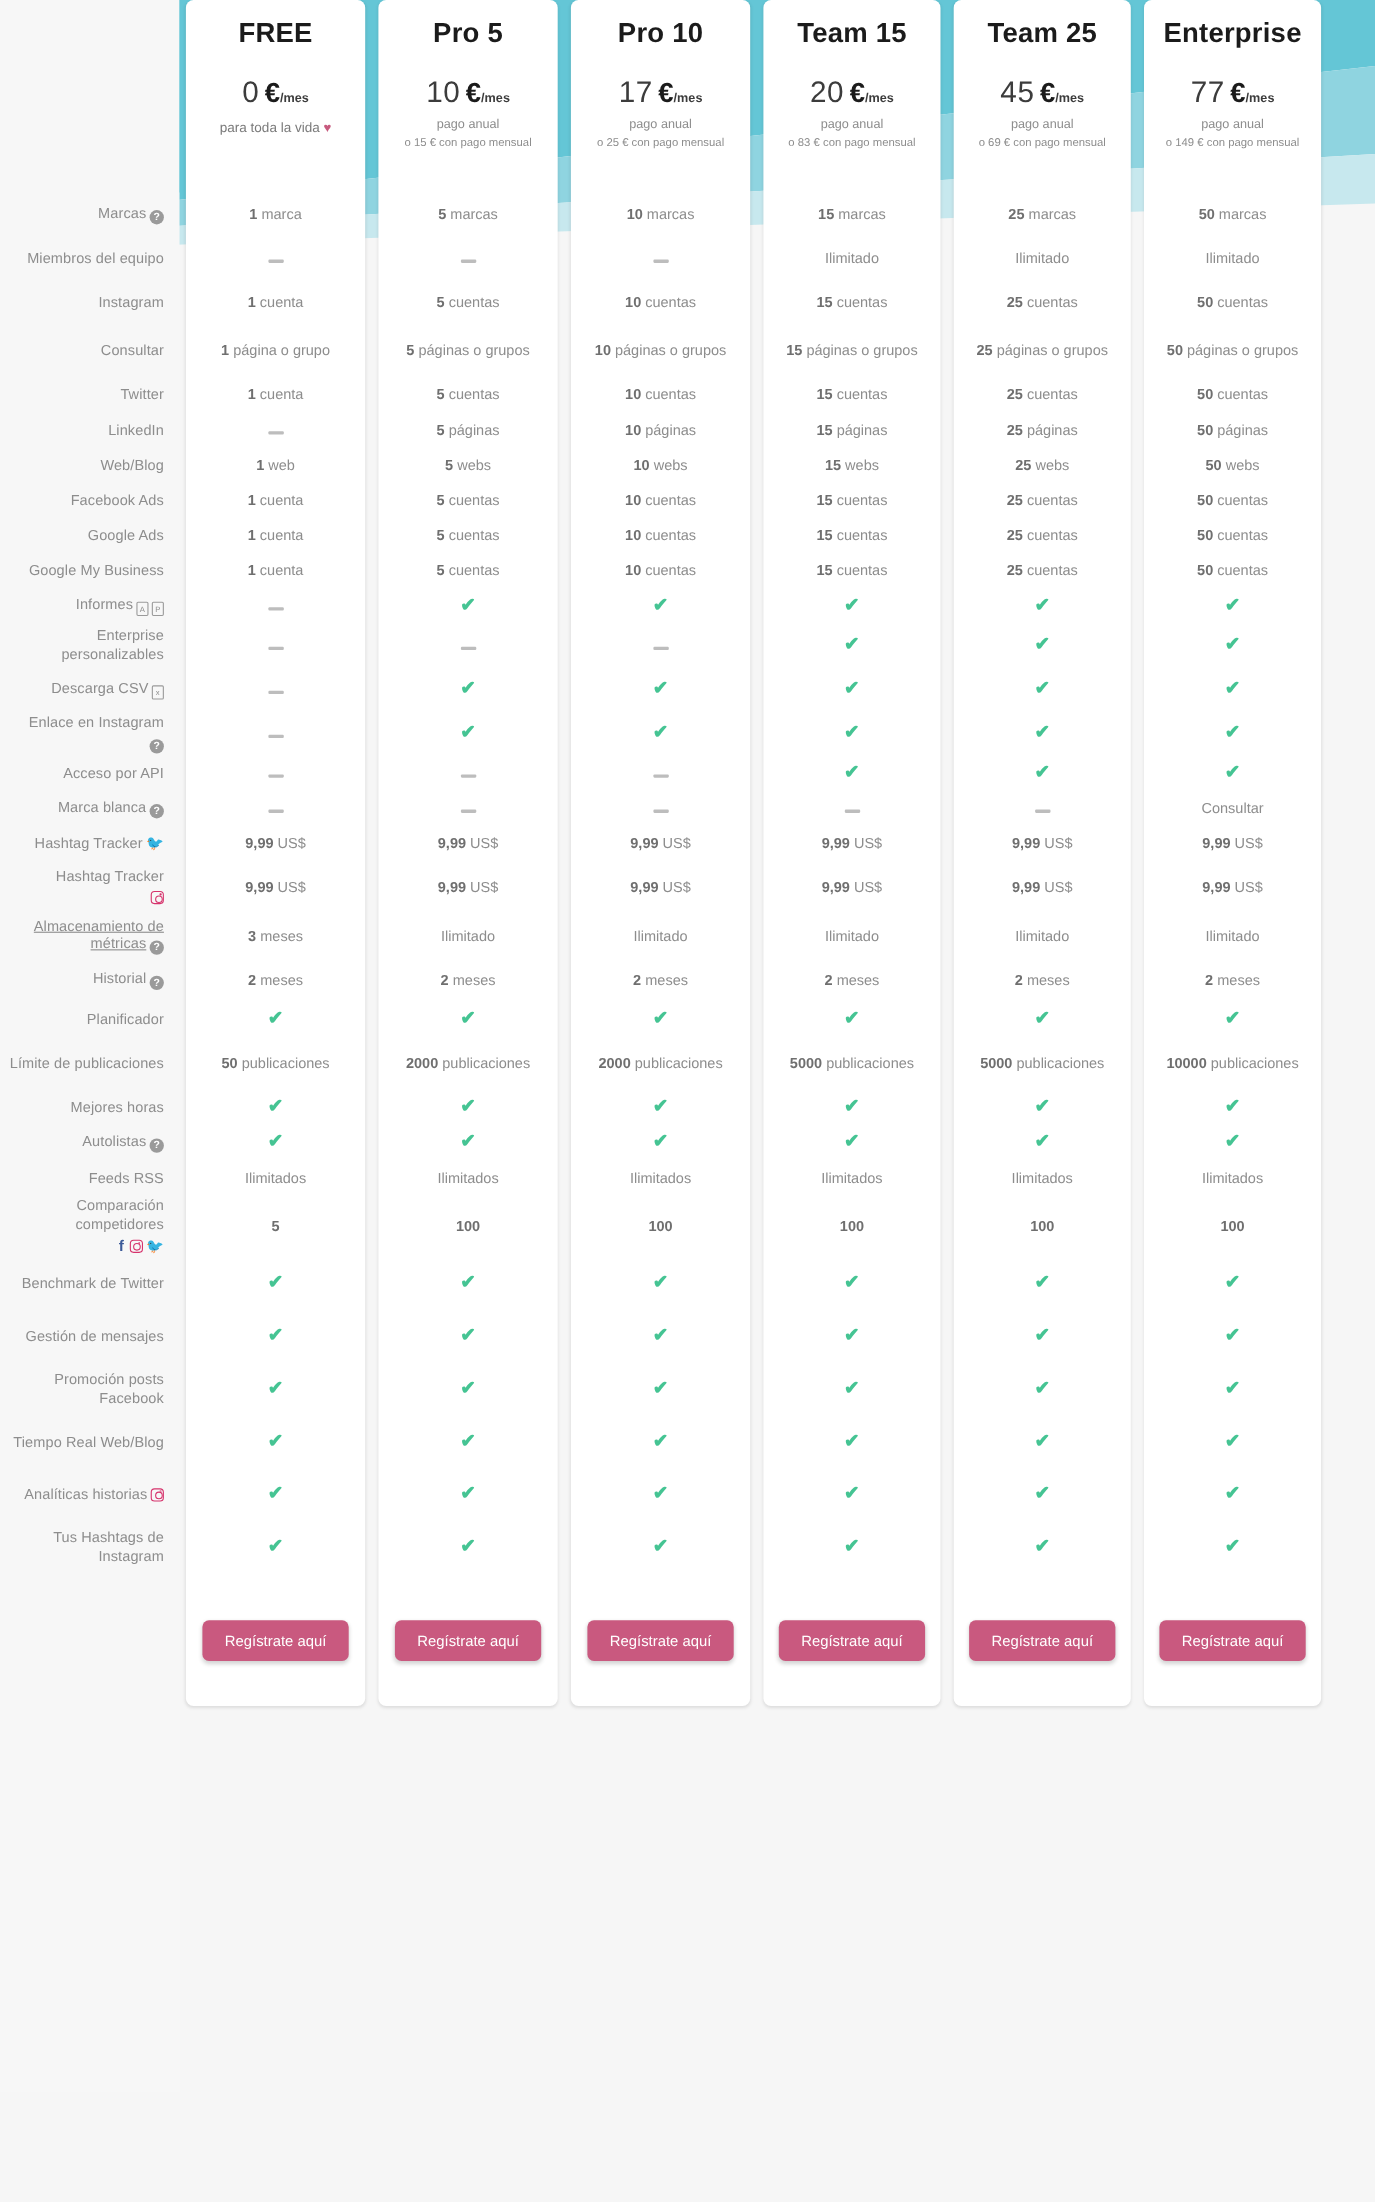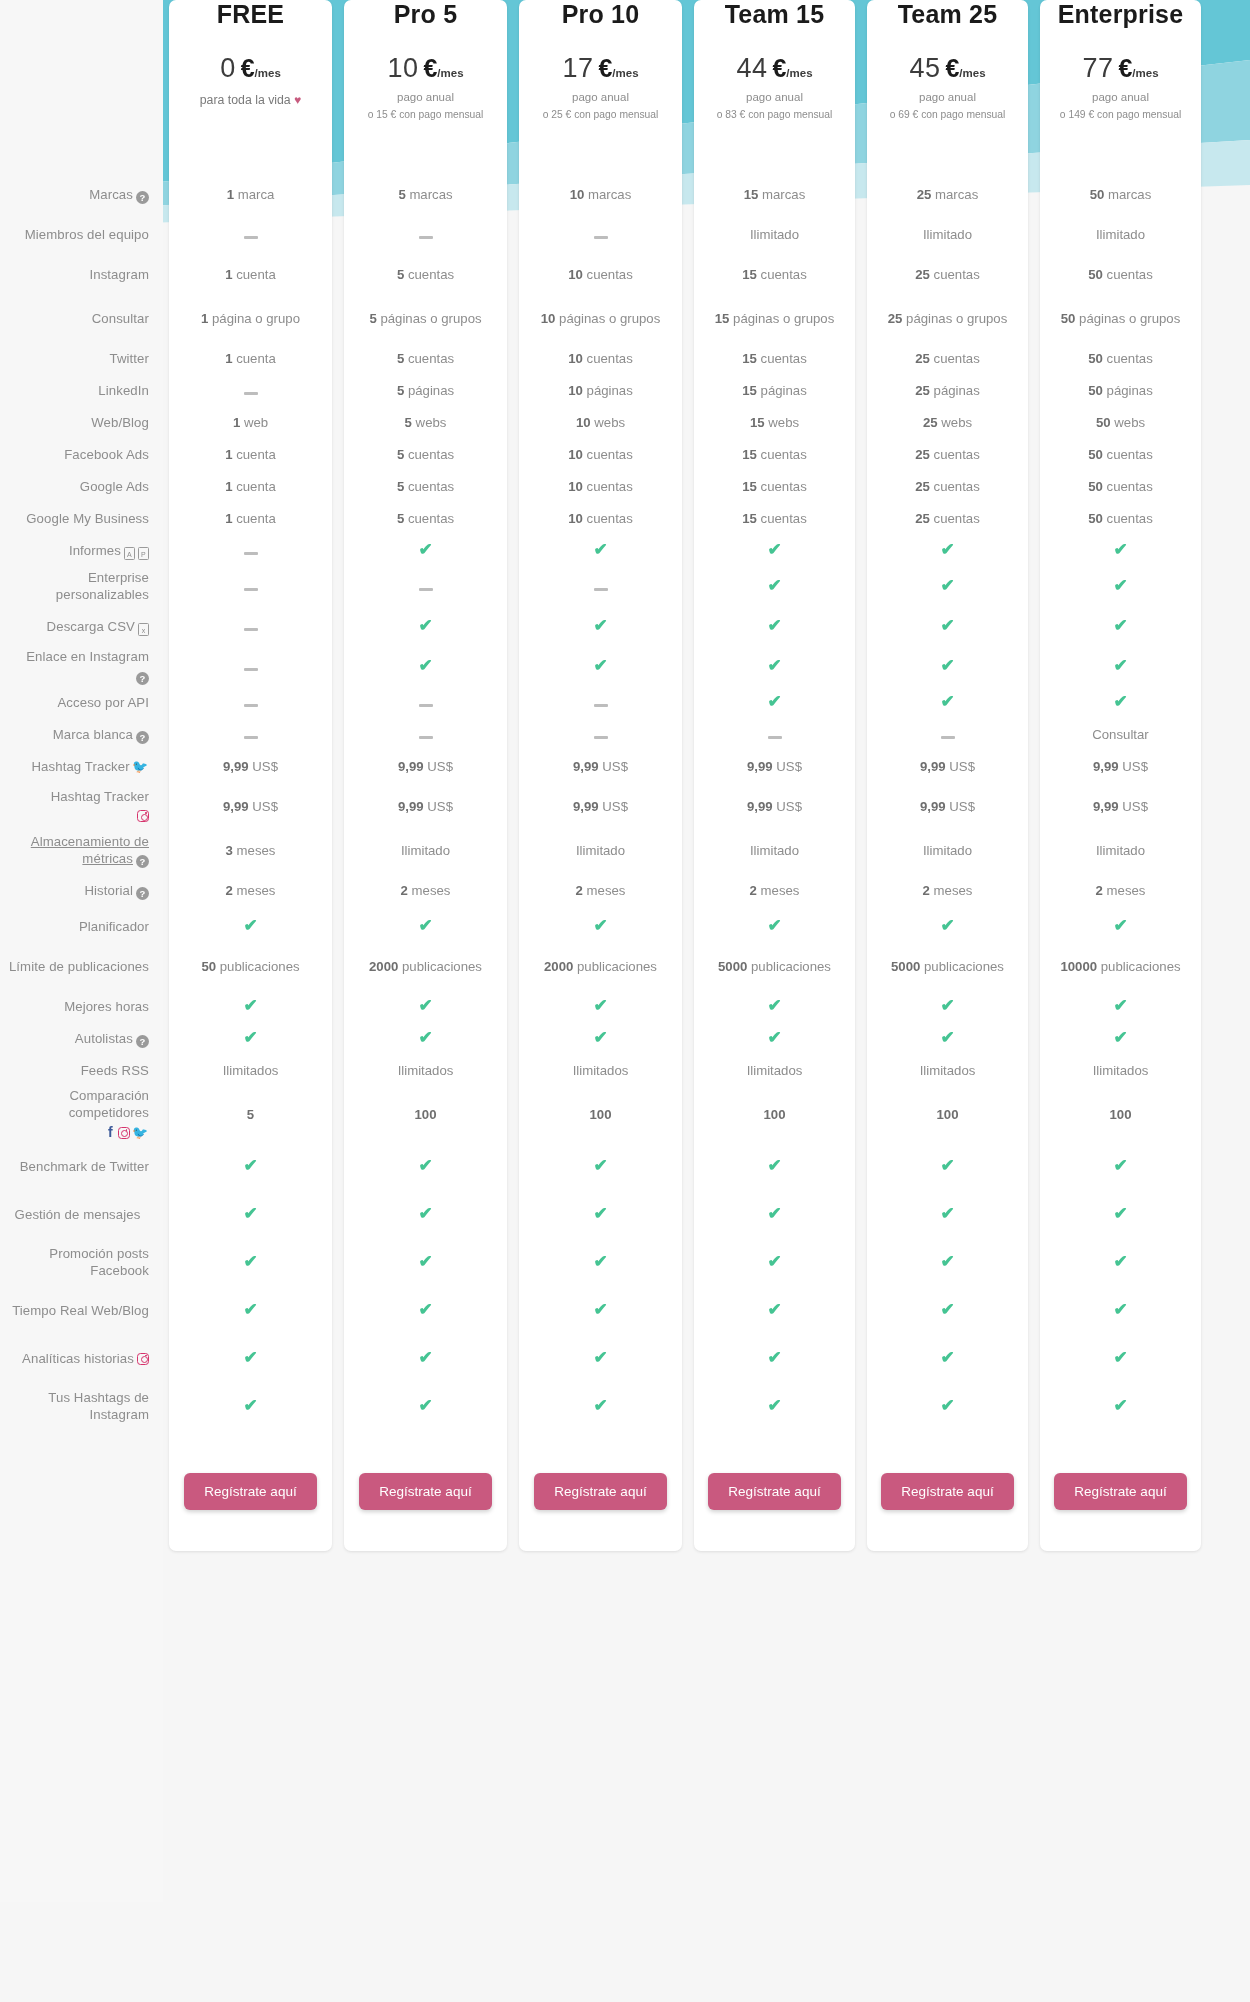--- a/index.html
+++ b/index.html
@@ -45,21 +45,21 @@
     background:#ffffff;
     border-radius:7px;
     box-shadow:0 1px 3px rgba(0,0,0,.10);
     margin:0 6px;
     position:relative;
   }
   .cardhead {
     height:175px;
     display:flex; flex-direction:column;
     align-items:center; justify-content:flex-start;
-    padding-top:0;
+    padding-top:16px;
   }
   .plan-name {
     font-size:25px; font-weight:bold; color:#1b1b1b;
     letter-spacing:.2px; margin-bottom:2px;
   }
   .price-wrap { margin-top:22px; display:flex; align-items:baseline; }
   .price-num { font-size:27px; color:#3c3c3c; letter-spacing:.5px; }
   .price-cur { font-size:25px; font-weight:bold; color:#1b1b1b; margin-left:5px; }
   .price-per { font-size:11.5px; color:#3c3c3c; font-weight:bold; }
   .price-sub1 { font-size:11.5px; color:#8d8d8d; margin-top:7px; }
@@ -210,21 +210,21 @@
         </div>
         <div class="lbl" style="height: 32px;">
           <span class="lbl-inner">Feeds RSS</span>
         </div>
         <div class="lbl" style="height: 56px; text-align: right;">
           <span class="lbl-inner">Comparación competidores<span class="icons-row"><span class="fb">f</span><span class="igbox"></span><span class="tw">🐦</span></span></span>
         </div>
         <div class="lbl" style="height: 48px;">
           <span class="lbl-inner">Benchmark de Twitter</span>
         </div>
-        <div class="lbl" style="height: 48px; justify-content: center;">
+        <div class="lbl" style="height: 48px;">
           <span class="lbl-inner">Gestión de mensajes</span>
         </div>
         <div class="lbl" style="height: 48px;">
           <span class="lbl-inner">Promoción posts Facebook</span>
         </div>
         <div class="lbl" style="height: 48px;">
           <span class="lbl-inner">Tiempo Real Web/Blog</span>
         </div>
         <div class="lbl" style="height: 48px;">
           <span class="lbl-inner">Analíticas historias<span class="igbox"></span></span>
@@ -565,21 +565,21 @@
         <span><span class="check">✔</span></span>
       </div>
       <div class="footcell">
         <button class="cta">Regístrate aquí</button>
       </div>
     </div>
   <div class="card" id="col3">
       <div class="cardhead">
         <div class="plan-name">Team 15</div>
         <div class="price-wrap">
-          <span class="price-num">44</span>
+          <span class="price-num">20</span>
           <span class="price-cur">€</span>
           <span class="price-per">/mes</span>
         </div>
         <div class="price-sub1">pago anual</div>
         <div class="price-sub2">o 83 € con pago mensual</div>
       </div>
       <div class="cell" style="height:40px">
         <span><b>15</b> marcas</span>
       </div>
       <div class="cell" style="height:40px">

